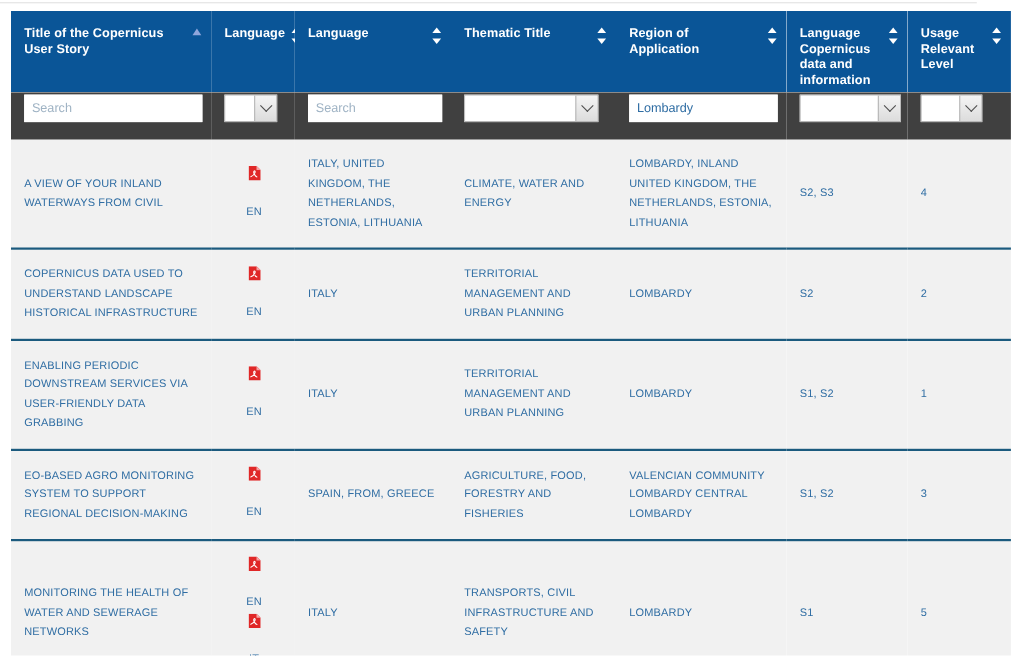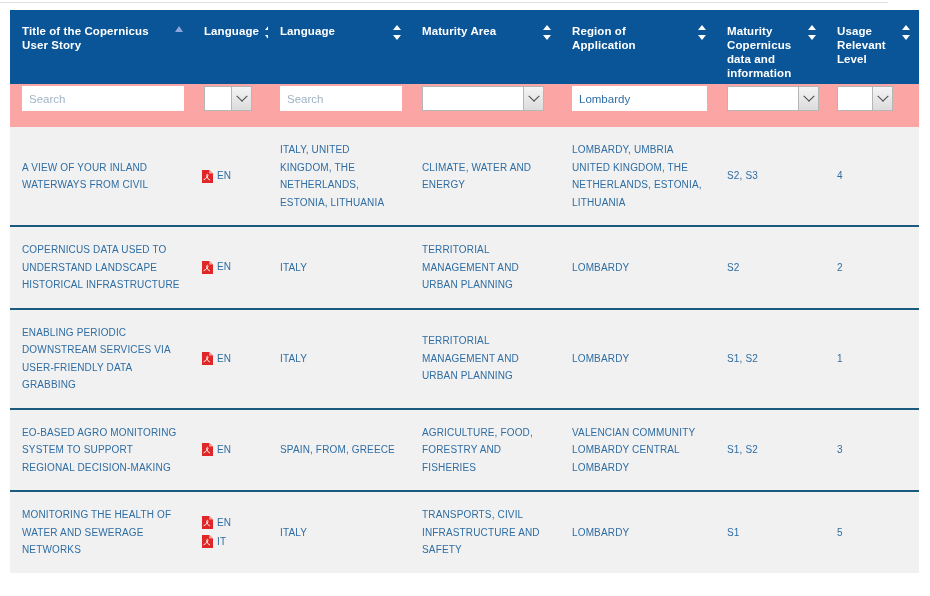--- a/index.html
+++ b/index.html
@@ -50,21 +50,21 @@
     font-weight: bold;
     text-align: left;
     vertical-align: top;
     padding: 14px 8px 4px 12px;
     line-height: 14px;
     position: relative;
     border: 0;
     letter-spacing: .1px;
   }
   thead tr.head-search th {
-    background: #fca5a5;
+    background: #404040;
     padding: 2px 8px 16px 12px;
     border: 0;
     vertical-align: top;
   }
   .th-inner {
     display: flex;
     align-items: flex-start;
     justify-content: space-between;
     gap: 6px;
   }
@@ -168,22 +168,23 @@
     line-height: 17.5px;
     letter-spacing: .15px;
   }
   tbody tr:first-child td { border-top: 0; }
   td.c-title { color: #2f6da3; }
   td.c-lang  { padding-left: 10px; }
   td.num     { }
   .lang-line {
     display: flex;
     align-items: center;
-    gap: 4px;
+    gap: 20px;
     line-height: 18px;
+    flex-direction: column;
   }
   .lang-line + .lang-line { margin-top: 1px; }
   .pdf-ico {
     flex: 0 0 auto;
     width: 11px;
     height: 13px;
     position: relative;
     display: inline-block;
   }
   .pdf-ico svg { display: block; }
@@ -227,35 +228,35 @@
 
           <th>
             <div class="th-inner">
               <span class="th-label">Language</span>
               <span class="sort-both"></span>
             </div>
           </th>
 
           <th>
             <div class="th-inner">
-              <span class="th-label">Maturity Area</span>
+              <span class="th-label">Thematic Title</span>
               <span class="sort-both"></span>
             </div>
           </th>
 
           <th>
             <div class="th-inner">
               <span class="th-label">Region of Application</span>
               <span class="sort-both"></span>
             </div>
           </th>
 
           <th>
             <div class="th-inner">
-              <span class="th-label">Maturity Copernicus data and information</span>
+              <span class="th-label">Language Copernicus data and information</span>
               <span class="sort-both"></span>
             </div>
           </th>
 
           <th>
             <div class="th-inner">
               <span class="th-label">Usage Relevant Level</span>
               <span class="sort-both"></span>
             </div>
           </th>
@@ -322,21 +323,21 @@
                     <path d="M0 0 H7.2 L11 3.6 V13 H0 Z" fill="#e02727"></path>
                     <path d="M7.2 0 L11 3.6 H7.2 Z" fill="#f7a6a6"></path>
                     <path d="M2 9.6 c1.6 -0.6 3.3 -2.2 3.9 -3.9 c0.25 -0.75 -0.1 -1.5 -0.75 -1.3 c-0.7 0.25 -0.6 1.5 -0.15 2.6 c0.55 1.35 1.55 2.5 2.6 2.8" stroke="#ffffff" stroke-width="0.95" fill="none" stroke-linecap="round" stroke-linejoin="round"></path>
                   </svg>
                 </span>
                 <span>EN</span>
               </div>
             </td>
             <td><span class="cell-link">ITALY, UNITED KINGDOM, THE NETHERLANDS, ESTONIA, LITHUANIA</span></td>
             <td><span class="cell-link">CLIMATE, WATER AND ENERGY</span></td>
-            <td><span class="cell-link">LOMBARDY, UMBRIA UNITED KINGDOM, THE NETHERLANDS, ESTONIA, LITHUANIA</span></td>
+            <td><span class="cell-link">LOMBARDY, INLAND UNITED KINGDOM, THE NETHERLANDS, ESTONIA, LITHUANIA</span></td>
             <td><span class="cell-link">S2, S3</span></td>
             <td class="num"><span class="cell-link">4</span></td>
           </tr>
           <tr>
             <td class="c-title"><span class="ttl-link">COPERNICUS DATA USED TO UNDERSTAND LANDSCAPE HISTORICAL INFRASTRUCTURE</span></td>
             <td class="c-lang">
               <div class="lang-line">
                 <span class="pdf-ico">
                   <svg width="11" height="13" viewBox="0 0 11 13" xmlns="http://www.w3.org/2000/svg">
                     <path d="M0 0 H7.2 L11 3.6 V13 H0 Z" fill="#e02727"></path>

